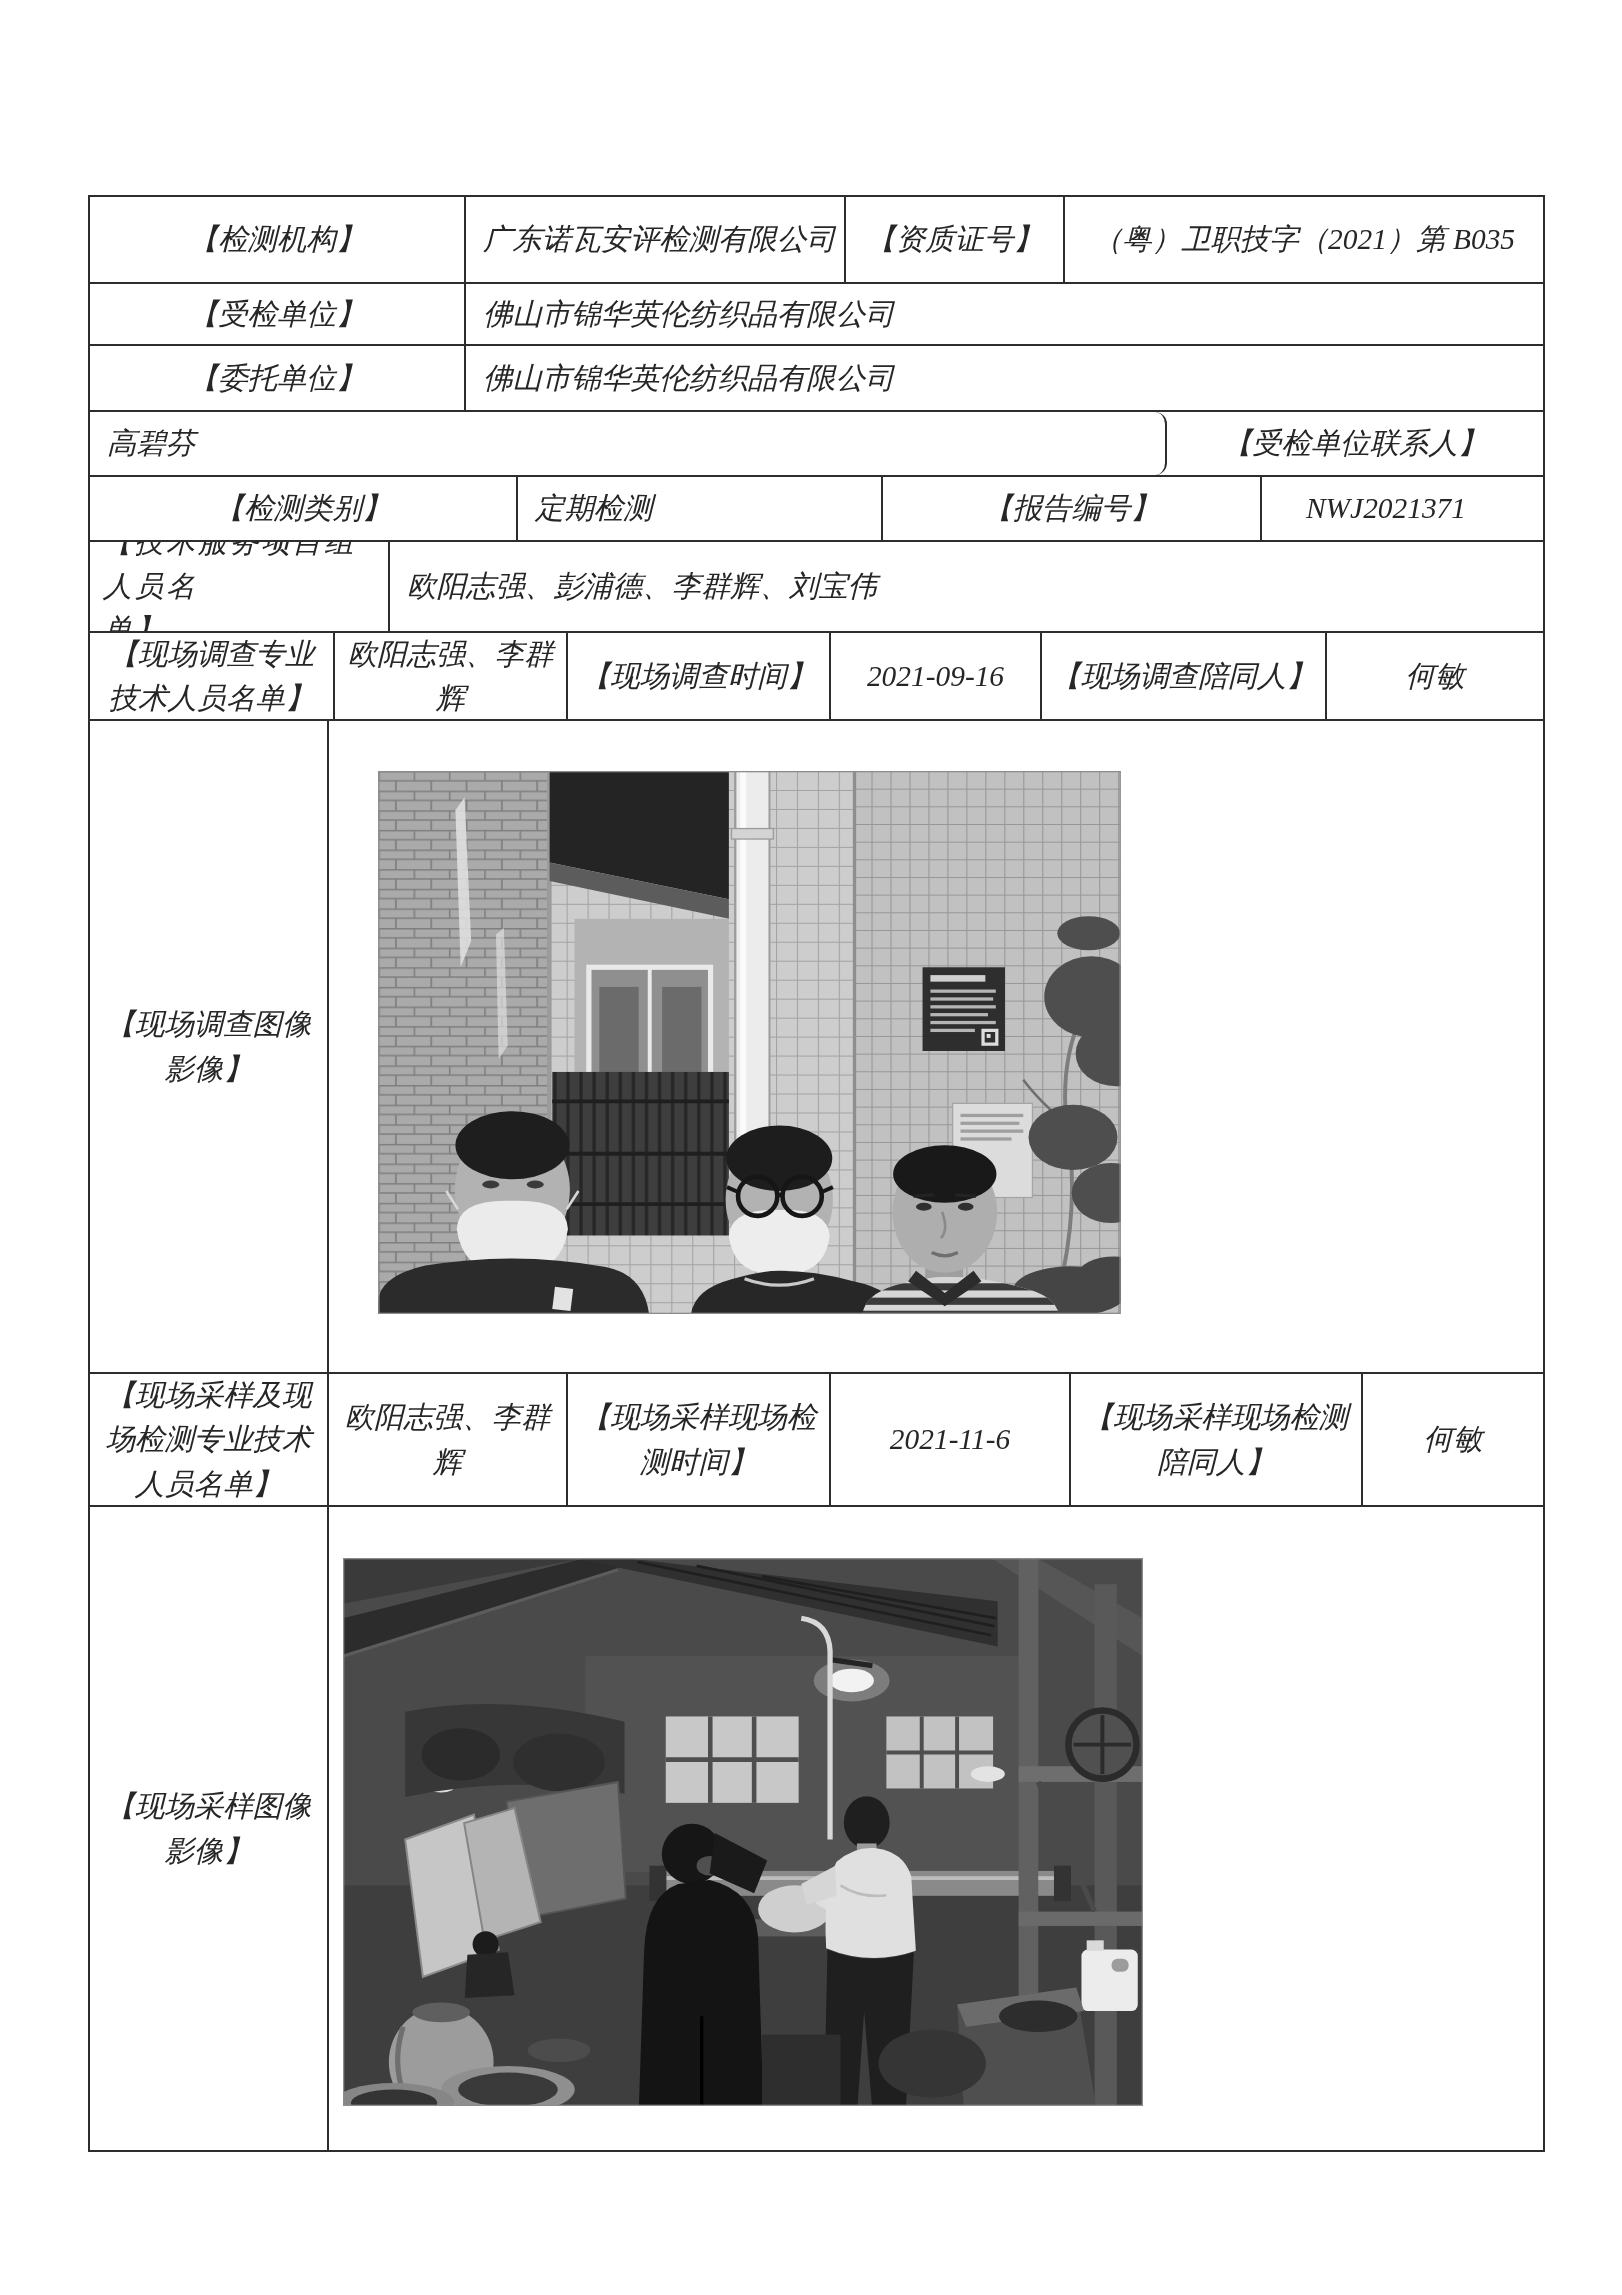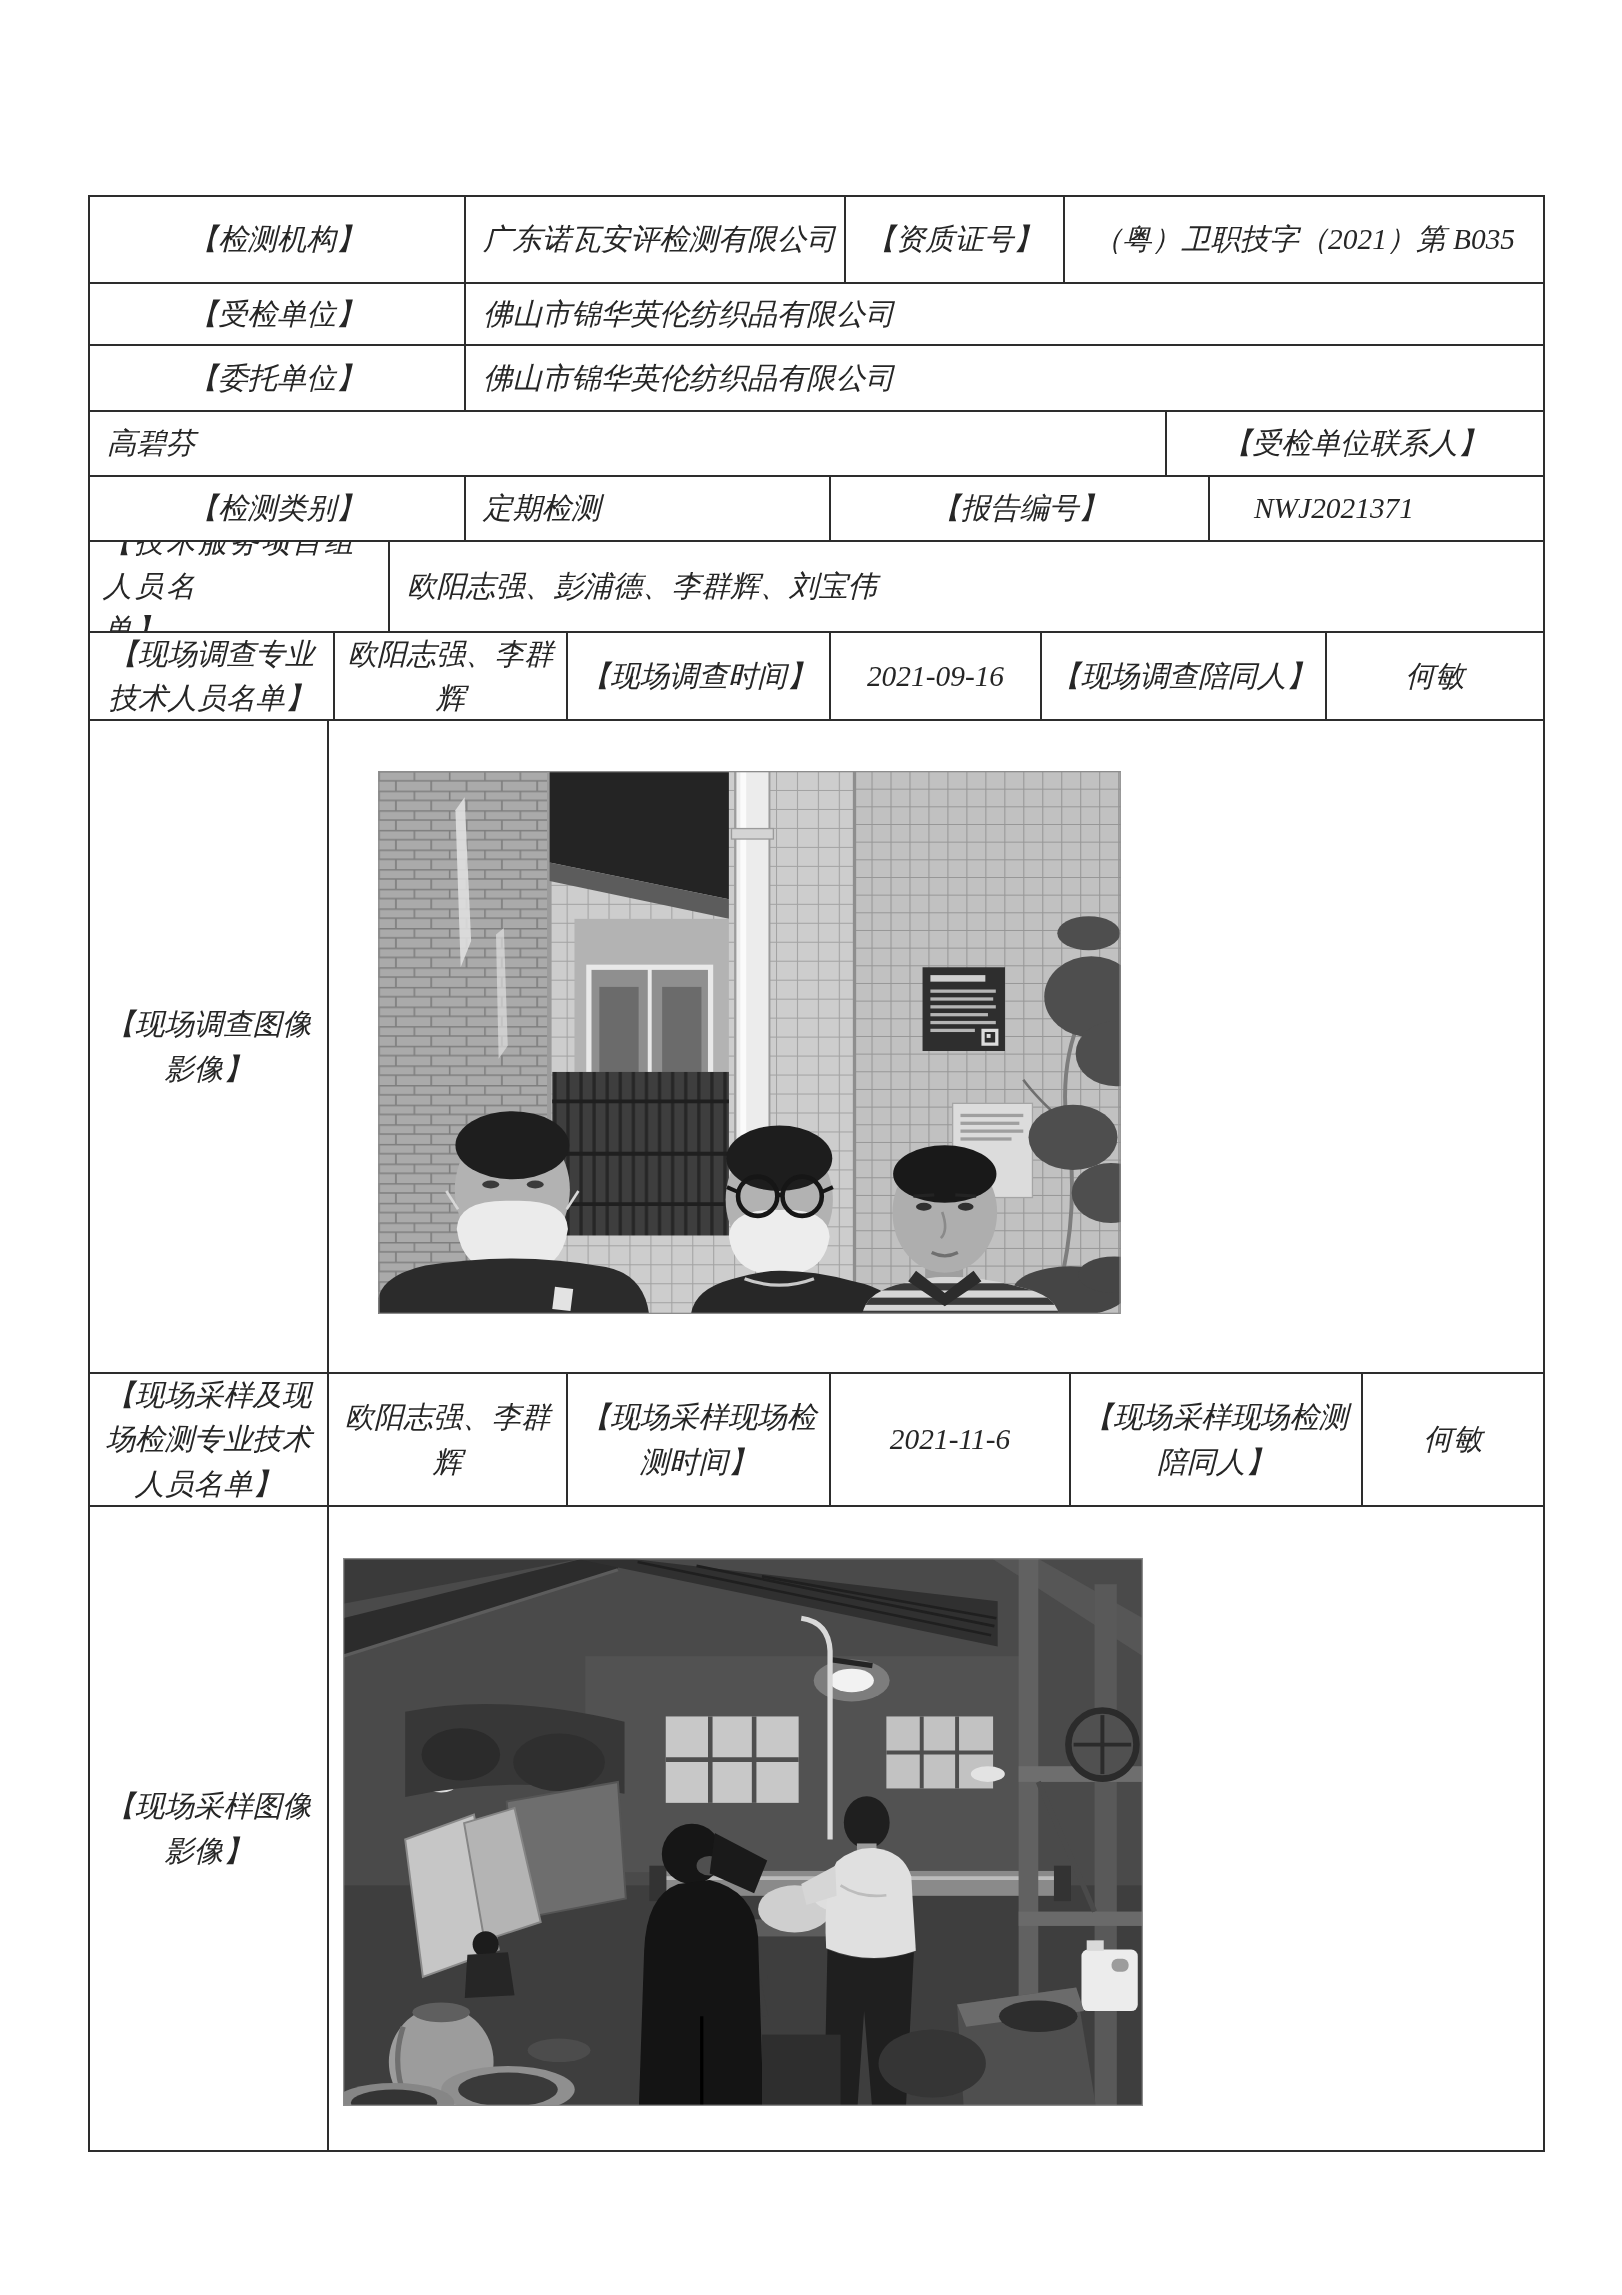--- a/index.html
+++ b/index.html
@@ -34,21 +34,21 @@
     display:flex;
     align-items:center;
     justify-content:center;
     text-align:center;
     white-space:pre-line;
     line-height:1.5;
     padding:2.6px 5.2px;
     overflow:hidden;
   }
   .c:last-child{ border-right:none; }
-  .grow{ flex:1; }
+  .grow{ flex:1;border-radius:12px; }
   .left{ justify-content:flex-start; text-align:left; padding-left:17px; }
   .nw{ white-space:nowrap; }
   .spread{
     justify-content:flex-start;
     text-align:left;
     padding-left:13px;
     letter-spacing:2.6px;
     font-size:29px;
     align-items:center;
   }
@@ -84,21 +84,21 @@
       <div class="c nw" style="width:376px">【委托单位】</div>
       <div class="c left nw grow">佛山市锦华英伦纺织品有限公司</div>
     </div>
 
     <div class="row" style="height:63px">
       <div class="c left nw grow">高碧芬</div>
       <div class="c nw" style="width:376px">【受检单位联系人】</div>
     </div>
 
     <div class="row" style="height:63px">
-      <div class="c nw" style="width:376px">【检测类别】</div>
+      <div class="c nw" style="width:428px">【检测类别】</div>
       <div class="c left nw" style="width:365px">定期检测</div>
       <div class="c nw" style="width:379px">【报告编号】</div>
       <div class="c left nw grow" style="padding-left:44px">NWJ2021371</div>
     </div>
 
     <div class="row" style="height:89px">
       <div class="c spread" style="width:300px">【技术服务项目组人员名
 单】</div>
       <div class="c left nw grow">欧阳志强、彭浦德、李群辉、刘宝伟</div>
     </div>

